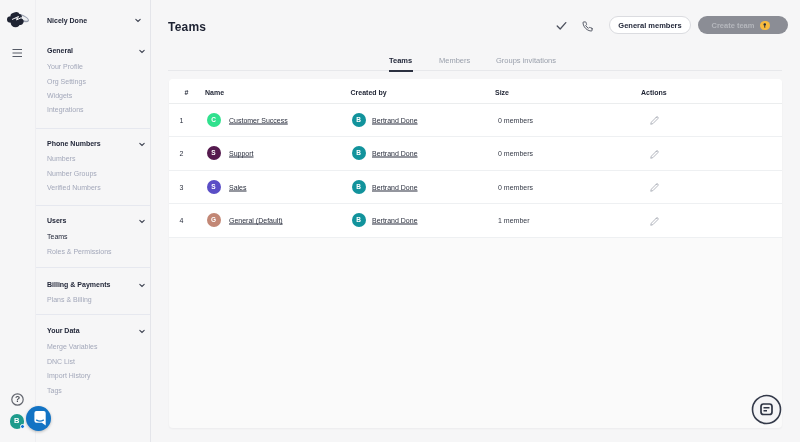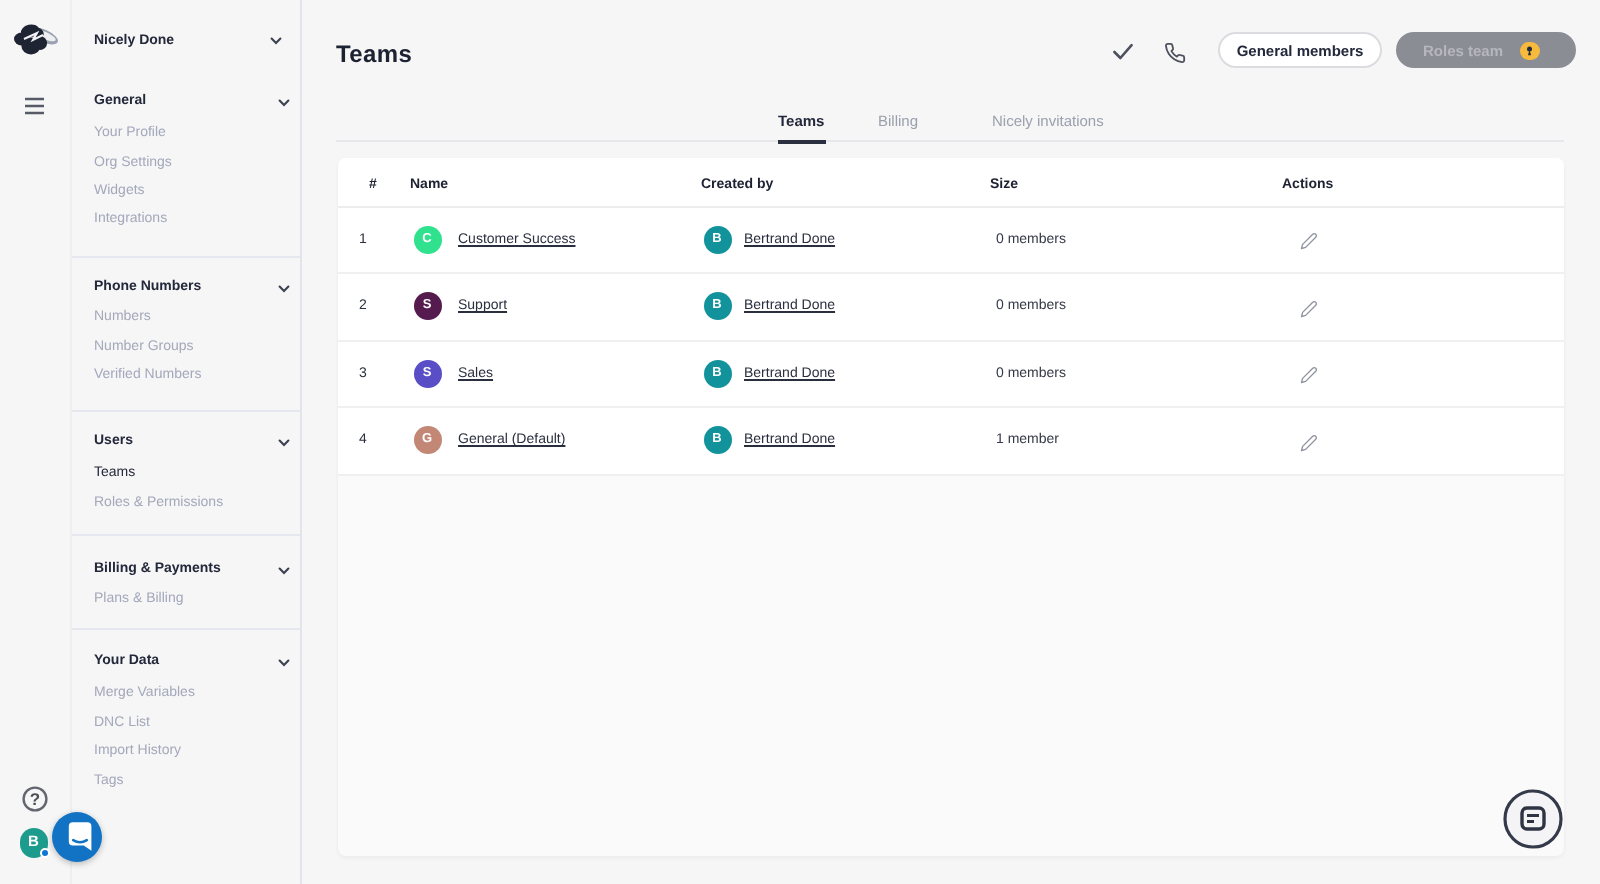--- a/index.html
+++ b/index.html
@@ -125,32 +125,32 @@
 <div id="h1" class="abs">Teams</div>
 
 <svg class="abs" style="left:556px; top:21px;" width="11" height="10" viewBox="0 0 11 10">
   <path d="M1.2 5.0 L4.2 8.0 L9.8 1.6" stroke="#4d515e" stroke-width="1.3" fill="none" stroke-linecap="round" stroke-linejoin="round"></path>
 </svg>
 <svg class="abs" style="left:581.5px; top:21px;" width="11" height="11" viewBox="0 0 24 24">
   <path d="M22 16.92v3a2 2 0 0 1-2.18 2 19.79 19.79 0 0 1-8.63-3.07 19.5 19.5 0 0 1-6-6 19.79 19.79 0 0 1-3.07-8.67A2 2 0 0 1 4.11 2h3a2 2 0 0 1 2 1.72 12.84 12.84 0 0 0 .7 2.81 2 2 0 0 1-.45 2.11L8.09 9.91a16 16 0 0 0 6 6l1.27-1.27a2 2 0 0 1 2.11-.45 12.84 12.84 0 0 0 2.81.7A2 2 0 0 1 22 16.92z" stroke="#4d515e" stroke-width="2" fill="none" stroke-linecap="round" stroke-linejoin="round"></path>
 </svg>
 
 <div id="btn-invite" class="abs btn">General members</div>
-<div id="btn-create" class="abs btn">Roles team</div>
+<div id="btn-create" class="abs btn">Create team</div>
 <div id="lockbadge" class="abs">
   <svg width="9.5" height="9.5" viewBox="0 0 9.5 9.5">
     <circle cx="4.75" cy="3.5" r="1.25" fill="#222b3a"></circle>
     <path d="M4.75 3.7 L4.0 6.6 L5.5 6.6 Z" fill="#222b3a"></path>
   </svg>
 </div>
 
 <div id="tabbar" class="abs"></div>
 <div id="tab1" class="abs tab">Teams</div>
-<div id="tab2" class="abs tab">Billing</div>
-<div id="tab3" class="abs tab">Nicely invitations</div>
+<div id="tab2" class="abs tab">Members</div>
+<div id="tab3" class="abs tab">Groups invitations</div>
 <div id="tabline" class="abs"></div>
 
 <div id="card" class="abs">
   <div id="tablewhite" class="abs"></div>
   <div id="thead" class="abs">
     <div class="abs th" style="left:15.5px;">#</div>
     <div class="abs th" style="left:36px;">Name</div>
     <div class="abs th" style="left:181.5px;">Created by</div>
     <div class="abs th" style="left:326px;">Size</div>
     <div class="abs th" style="left:472px;">Actions</div>

